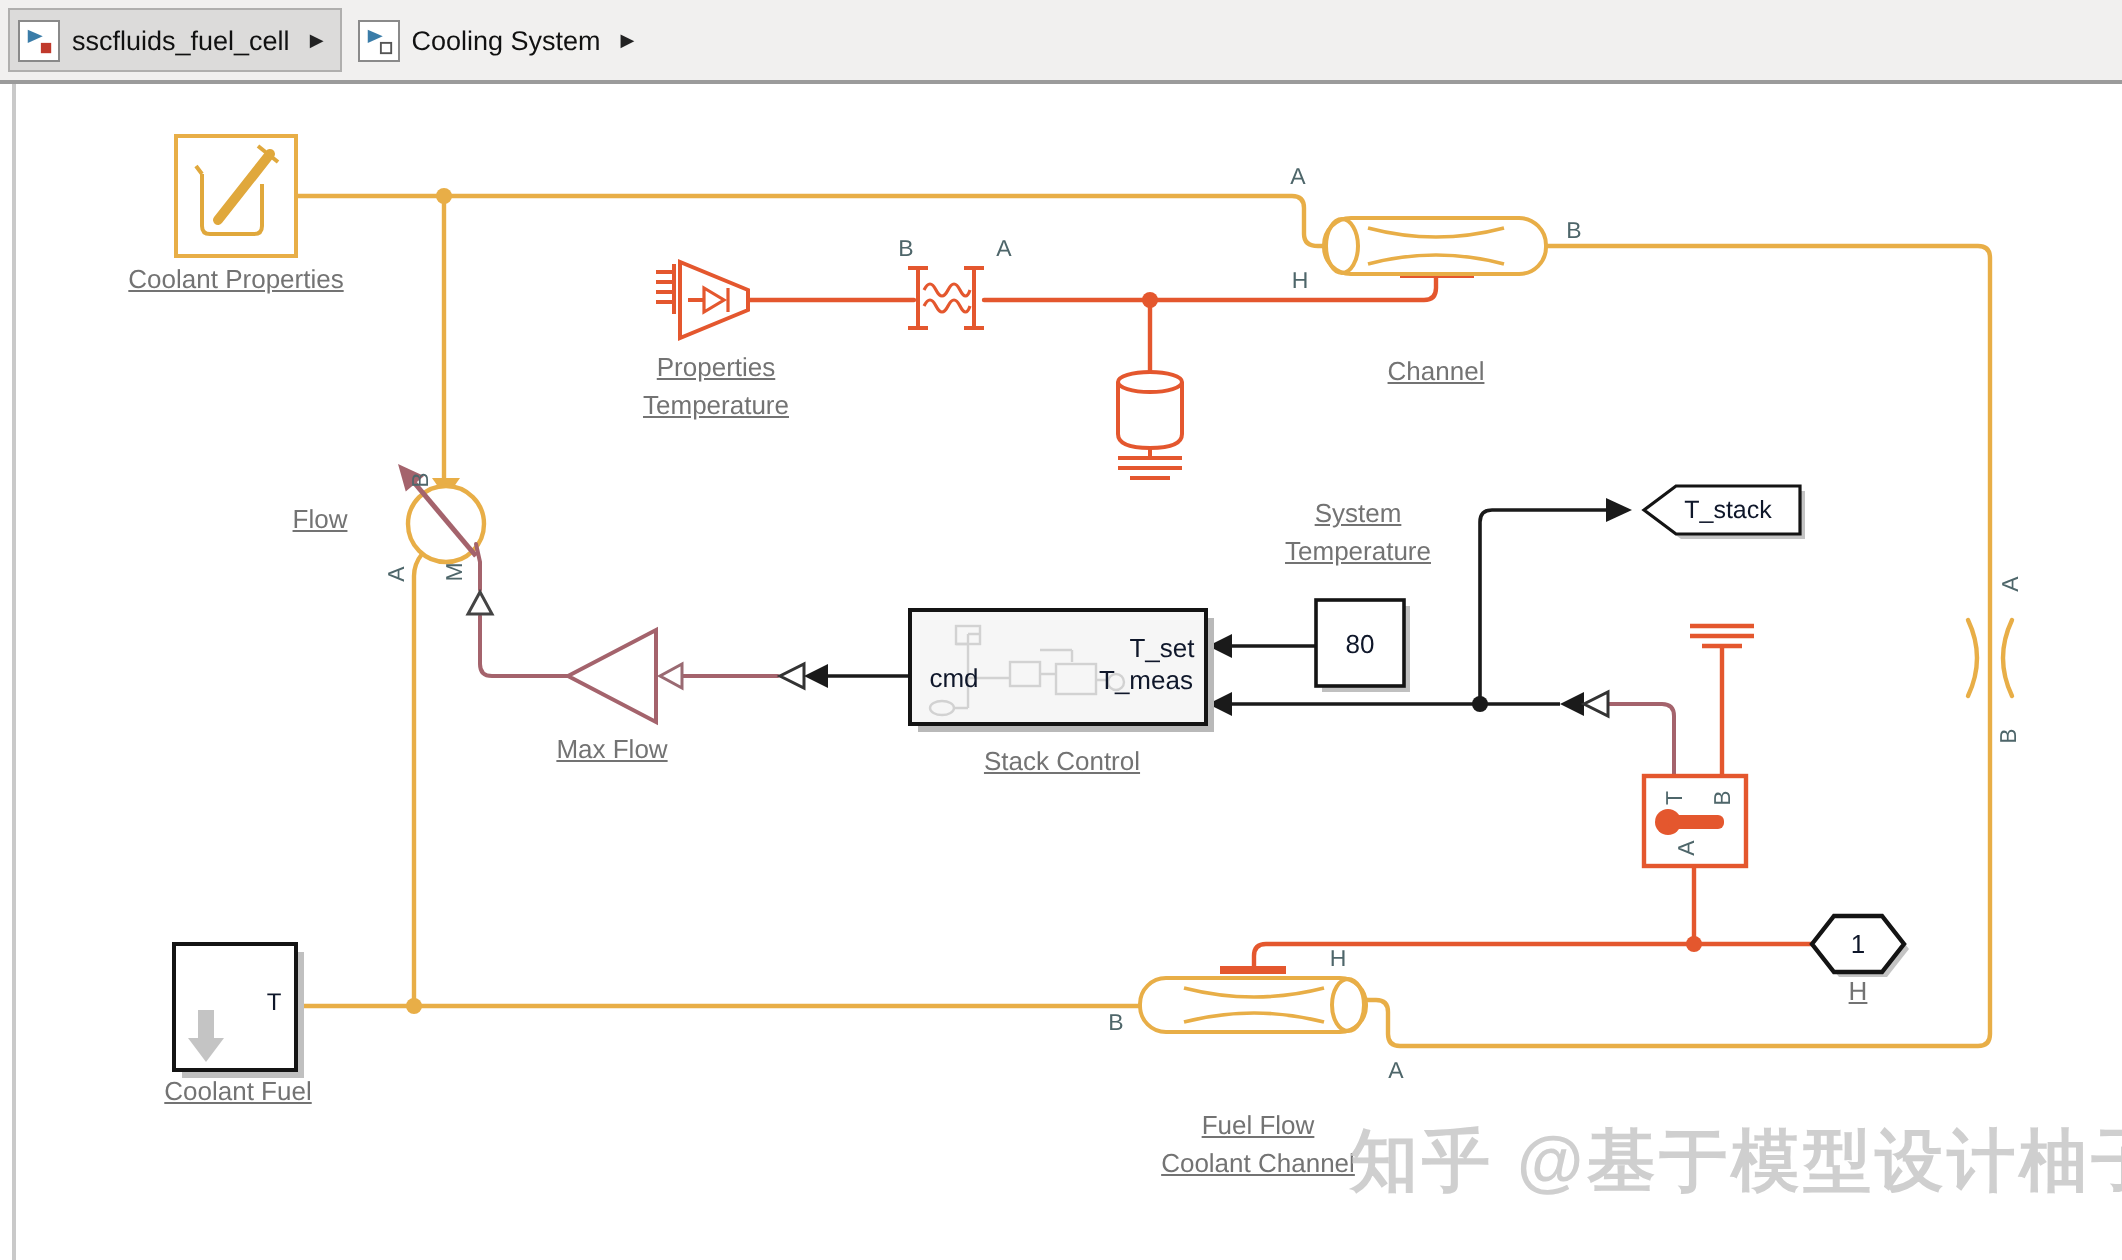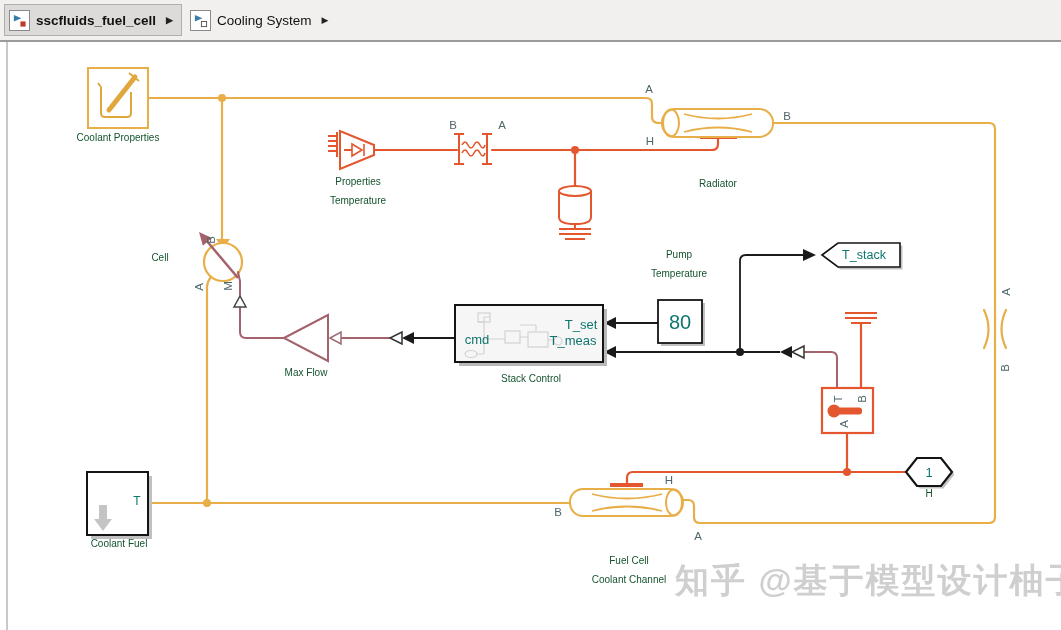--- a/index.html
+++ b/index.html
@@ -3,37 +3,37 @@
 <meta charset="utf-8">
 <style>
   html,body{margin:0;padding:0;background:#fff;}
   #app{position:relative;width:1061px;height:630px;background:#ffffff;overflow:hidden;
        font-family:"Liberation Sans",sans-serif;}
   
   #crumbbar{position:absolute;left:0;top:0;width:1061px;height:40px;background:#f1f0ef;
             border-bottom:2px solid #9b9b9b;display:flex;align-items:center;z-index:5;}
   .crumb{display:inline-flex;align-items:center;gap:6px;height:30px;margin-left:4px;
          padding:0 8px 0 4px;font-size:13.5px;color:#111;}
-  .crumb.active{background:#dcdbda;border:1px solid #b0afae;font-weight:bold;}
+  .crumb.active{background:#dcdbda;border:1px solid #b0afae;}
   .crumb-icon{width:19px;height:19px;background:#fff;border:1px solid #8a8a8a;
               display:inline-flex;align-items:center;justify-content:center;}
   .crumb-arrow{font-size:9px;color:#222;margin-left:4px;}
   
   #canvas-edge{position:absolute;left:6px;top:42px;width:2px;height:588px;background:#c9c9c9;z-index:2;}
   svg.diagram{position:absolute;left:0;top:0;z-index:1;}
   
-  .blbl{position:absolute;font-size:10px;color:#14532d;white-space:nowrap;
-        transform:translate(-50%,0);z-index:3;}
-  .vlbl{position:absolute;font-size:13px;color:#0f766e;white-space:nowrap;
+  .blbl{position:absolute;font-size:13px;color:#737373;white-space:nowrap;
+        transform:translate(-50%,0);z-index:3;text-decoration:underline;}
+  .vlbl{position:absolute;font-size:13px;color:#0f172a;white-space:nowrap;
         transform:translate(-50%,-50%);z-index:3;}
   .plbl{position:absolute;font-size:11.5px;color:#4e666a;white-space:nowrap;
         transform:translate(-50%,-50%);z-index:3;}
   .prot{position:absolute;font-size:11.5px;color:#4e666a;white-space:nowrap;
         transform:translate(-50%,-50%) rotate(-90deg);z-index:3;}
-  .big{font-size:20px;} .med{font-size:12.5px;}
+  .big{font-size:13px;} .med{font-size:12.5px;}
   #watermark{position:absolute;left:675px;top:558px;z-index:4;font-size:34px;font-weight:700;
              letter-spacing:2px;color:#cbcbcb;text-shadow:2px 2px 0 #ffffff;opacity:.92;
              white-space:nowrap;}
 </style>
 </head>
 <body>
 
 <div id="app">
 
   <div id="crumbbar">
@@ -223,28 +223,28 @@
 
     <g>
       <polygon points="908.5,474.5 919.5,460.5 943.5,460.5 954.5,474.5 943.5,488.5 919.5,488.5" fill="#c4c4c4"></polygon>
       <polygon points="906,472 917,458 941,458 952,472 941,486 917,486" fill="#fff" stroke="#141414" stroke-width="2.2"></polygon>
     </g>
   </svg>
 
   <div class="blbl" style="left:118px;top:132px">Coolant Properties</div>
   <div class="blbl" style="left:358px;top:176px">Properties</div>
   <div class="blbl" style="left:358px;top:195px">Temperature</div>
-  <div class="blbl" style="left:718px;top:178px">Radiator</div>
-  <div class="blbl" style="left:160px;top:252px">Cell</div>
+  <div class="blbl" style="left:718px;top:178px">Channel</div>
+  <div class="blbl" style="left:160px;top:252px">Flow</div>
   <div class="blbl" style="left:306px;top:367px">Max Flow</div>
   <div class="blbl" style="left:531px;top:373px">Stack Control</div>
-  <div class="blbl" style="left:679px;top:249px">Pump</div>
+  <div class="blbl" style="left:679px;top:249px">System</div>
   <div class="blbl" style="left:679px;top:268px">Temperature</div>
   <div class="blbl" style="left:119px;top:538px">Coolant Fuel</div>
-  <div class="blbl" style="left:629px;top:555px">Fuel Cell</div>
+  <div class="blbl" style="left:629px;top:555px">Fuel Flow</div>
   <div class="blbl" style="left:629px;top:574px">Coolant Channel</div>
   <div class="blbl" style="left:929px;top:488px">H</div>
 
   <div class="vlbl big" style="left:680px;top:322px">80</div>
   <div class="vlbl med" style="left:864px;top:255px">T_stack</div>
   <div class="vlbl" style="left:929px;top:472px">1</div>
   <div class="vlbl" style="left:137px;top:501px;font-size:12px">T</div>
   <div class="vlbl" style="left:477px;top:339px">cmd</div>
   <div class="vlbl" style="left:581px;top:324px">T_set</div>
   <div class="vlbl" style="left:573px;top:340px">T_meas</div>

